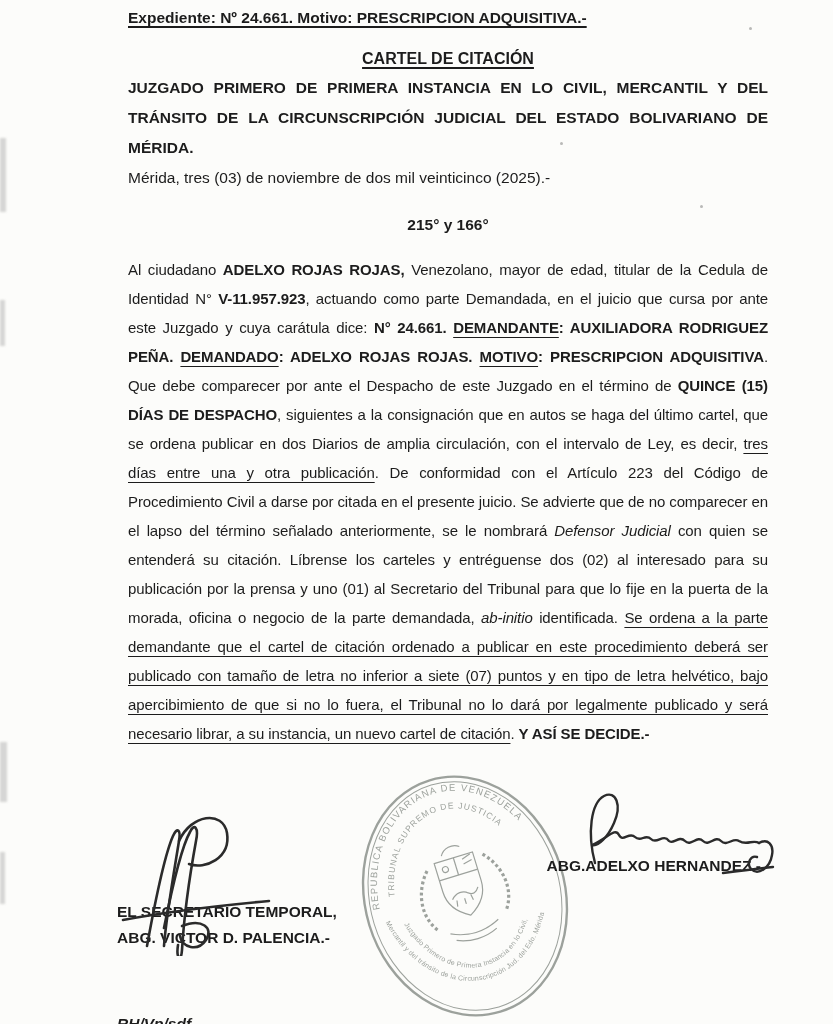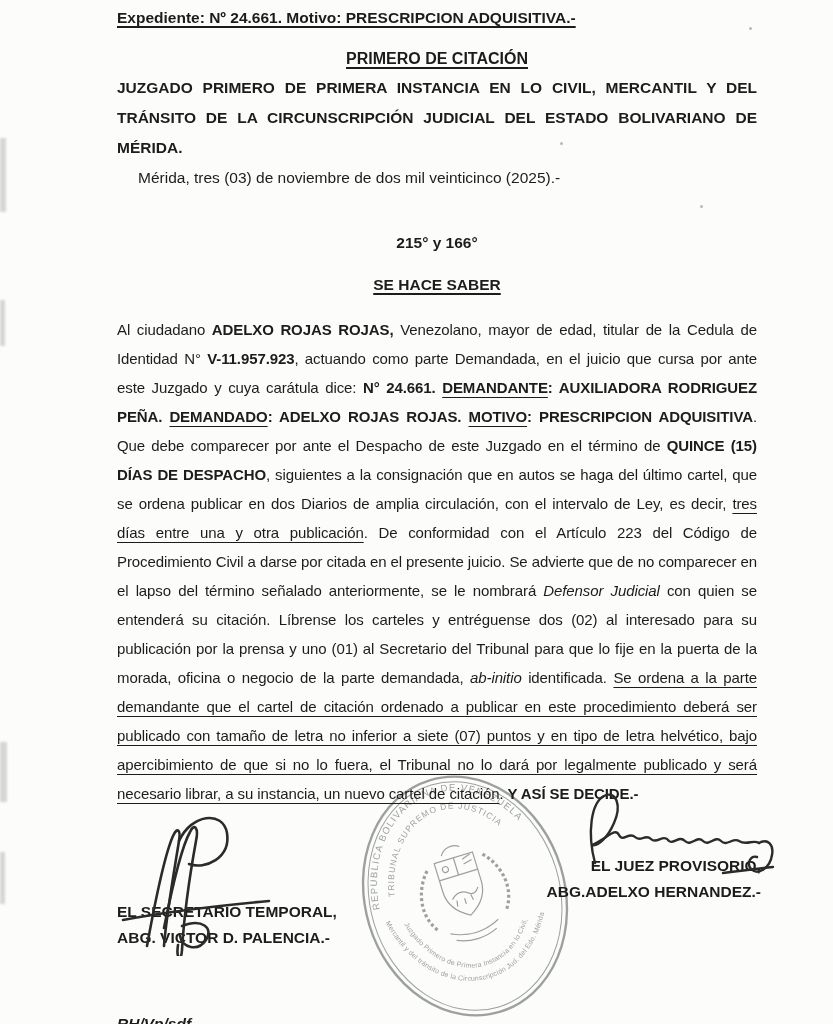--- a/index.html
+++ b/index.html
@@ -1,35 +1,35 @@
 <!DOCTYPE html>
 <html><head>
 <meta charset="utf-8">
 <style>
   html,body{margin:0;padding:0;background:#e8e8e8;}
   .page{
     position:relative;width:833px;height:1024px;margin:0 auto;
     background:#fcfcfa;overflow:hidden;
     font-family:"Liberation Sans",sans-serif;color:#1c1c1c;
   }
-  .content{position:absolute;left:117px;top:0;width:640px;z-index:2;}
+  .content{position:absolute;left:128px;top:0;width:640px;z-index:2;}
   p{margin:0;}
   .expediente{
     margin-top:8px;font-size:15.5px;line-height:20px;font-weight:700;
     text-decoration:underline;text-decoration-thickness:1.5px;text-underline-offset:3px;
   }
   .doc-title{
     margin-top:21px;font-size:16px;line-height:20px;font-weight:700;text-align:center;
     text-decoration:underline;text-decoration-thickness:1.5px;text-underline-offset:3px;
   }
   .court-heading{
     margin-top:4px;font-size:15.5px;line-height:30px;font-weight:700;text-align:justify;
   }
-  .date-line{font-size:15.5px;line-height:30px;margin-left:21px;}
-  .years-line{margin-top:40px;font-size:15.5px;line-height:20px;font-weight:700;text-align:center;}
+  .date-line{font-size:15.5px;line-height:30px;}
+  .years-line{margin-top:22px;font-size:15.5px;line-height:20px;font-weight:700;text-align:center;}
   .saber-heading{
     margin-top:22px;font-size:15.5px;line-height:20px;font-weight:700;text-align:center;
     text-decoration:underline;text-decoration-thickness:1.5px;text-underline-offset:3px;
   }
   .body-par{
     margin-top:20px;font-size:15px;line-height:29px;text-align:justify;
     letter-spacing:-0.1px;
   }
   .b{font-weight:700;}
   .i{font-style:italic;}
@@ -100,45 +100,43 @@
         <path d="M146 93 C162 110 166 136 152 154" stroke-width="3.2" stroke-dasharray="3 2.6"></path>
         <path d="M106 83 c4 -7 14 -9 20 -4"></path>
         <path d="M92 160 c16 8 34 8 50 0"></path>
         <path d="M96 168 c13 6 29 6 42 0"></path>
       </g>
     </g>
   </svg>
 
   <div class="content">
     <p class="expediente">Expediente: Nº 24.661. Motivo: PRESCRIPCION ADQUISITIVA.-</p>
-    <p class="doc-title">PRIMERO DE CITACIÓN</p>
+    <p class="doc-title">CARTEL DE CITACIÓN</p>
     <p class="court-heading">JUZGADO PRIMERO DE PRIMERA INSTANCIA EN LO CIVIL, MERCANTIL Y DEL TRÁNSITO DE LA CIRCUNSCRIPCIÓN JUDICIAL DEL ESTADO BOLIVARIANO DE MÉRIDA.</p>
     <p class="date-line">Mérida, tres (03) de noviembre de dos mil veinticinco (2025).-</p>
     <p class="years-line">215° y 166°</p>
-    <p class="saber-heading">SE HACE SABER</p>
     <p class="body-par"><span>Al ciudadano </span><span class="b">ADELXO ROJAS ROJAS,</span><span> Venezolano, mayor de edad, titular de la Cedula de Identidad N° </span><span class="b">V-11.957.923</span><span>, actuando como parte Demandada, en el juicio que cursa por ante este Juzgado y cuya carátula dice: </span><span class="b">N° 24.661. </span><span class="b u">DEMANDANTE</span><span class="b">: AUXILIADORA RODRIGUEZ PEÑA. </span><span class="b u">DEMANDADO</span><span class="b">: ADELXO ROJAS ROJAS. </span><span class="b u">MOTIVO</span><span class="b">: PRESCRIPCION ADQUISITIVA</span><span>. Que debe comparecer por ante el Despacho de este Juzgado en el término de </span><span class="b">QUINCE (15) DÍAS DE DESPACHO</span><span>, siguientes a la consignación que en autos se haga del último cartel, que se ordena publicar en dos Diarios de amplia circulación, con el intervalo de Ley, es decir, </span><span class="u">tres días entre una y otra publicación</span><span>. De conformidad con el Artículo 223 del Código de Procedimiento Civil a darse por citada en el presente juicio. Se advierte que de no comparecer en el lapso del término señalado anteriormente, se le nombrará </span><span class="i">Defensor Judicial</span><span> con quien se entenderá su citación. Líbrense los carteles y entréguense dos (02) al interesado para su publicación por la prensa y uno (01) al Secretario del Tribunal para que lo fije en la puerta de la morada, oficina o negocio de la parte demandada, </span><span class="i">ab-initio</span><span> identificada. </span><span class="u">Se ordena a la parte demandante que el cartel de citación ordenado a publicar en este procedimiento deberá ser publicado con tamaño de letra no inferior a siete (07) puntos y en tipo de letra helvético, bajo apercibimiento de que si no lo fuera, el Tribunal no lo dará por legalmente publicado y será necesario librar, a su instancia, un nuevo cartel de citación</span><span>. </span><span class="b">Y ASÍ SE DECIDE.-</span></p>
   </div>
 
   <svg class="sig sig-left" viewBox="0 0 185 150" fill="none" stroke="#2b2b2b" stroke-width="2.6" stroke-linecap="round">
     <path d="M44 140 C52 96 62 48 70 30 C74 21 78 23 76 35 C70 72 63 112 61 140"></path>
     <path d="M61 122 C69 82 79 40 87 26 C91 17 96 21 93 35 C87 68 81 110 79 144 C78 158 73 152 75 139"></path>
     <path d="M76 35 C88 8 120 4 124 27 C128 52 102 64 86 58"></path>
     <path d="M79 120 C99 112 111 122 103 134 C95 146 79 142 77 130"></path>
     <path d="M20 114 C62 106 112 100 166 95"></path>
   </svg>
 
   <svg class="sig sig-right" viewBox="0 0 212 100" fill="none" stroke="#2b2b2b" stroke-width="2.4" stroke-linecap="round">
     <path d="M22 80 C14 50 18 20 31 13 C43 7 49 22 41 40 C35 54 25 64 19 62"></path>
     <path d="M19 62 C35 55 42 44 46 52 C50 60 56 48 62 54 C68 60 72 50 78 56 C84 62 90 50 96 58 C100 62 106 52 112 58 C118 64 124 52 130 58 C136 64 142 52 148 58 C154 64 160 54 166 58 C174 63 180 56 186 60"></path>
     <path d="M186 60 C195 55 201 62 199 72 C197 85 185 93 178 86 C173 80 178 72 184 74"></path>
     <path d="M150 90 C166 88 182 86 200 84"></path>
   </svg>
 
   <div class="judge-block">
-    <div>EL JUEZ PROVISORIO,</div>
     <div>ABG.ADELXO HERNANDEZ.-</div>
   </div>
 
   <div class="secretary-block">
     <div>EL SECRETARIO TEMPORAL,</div>
     <div>ABG. VICTOR D. PALENCIA.-</div>
   </div>
 
   <p class="initials-line">RH/Vp/sdf.-</p>
 

